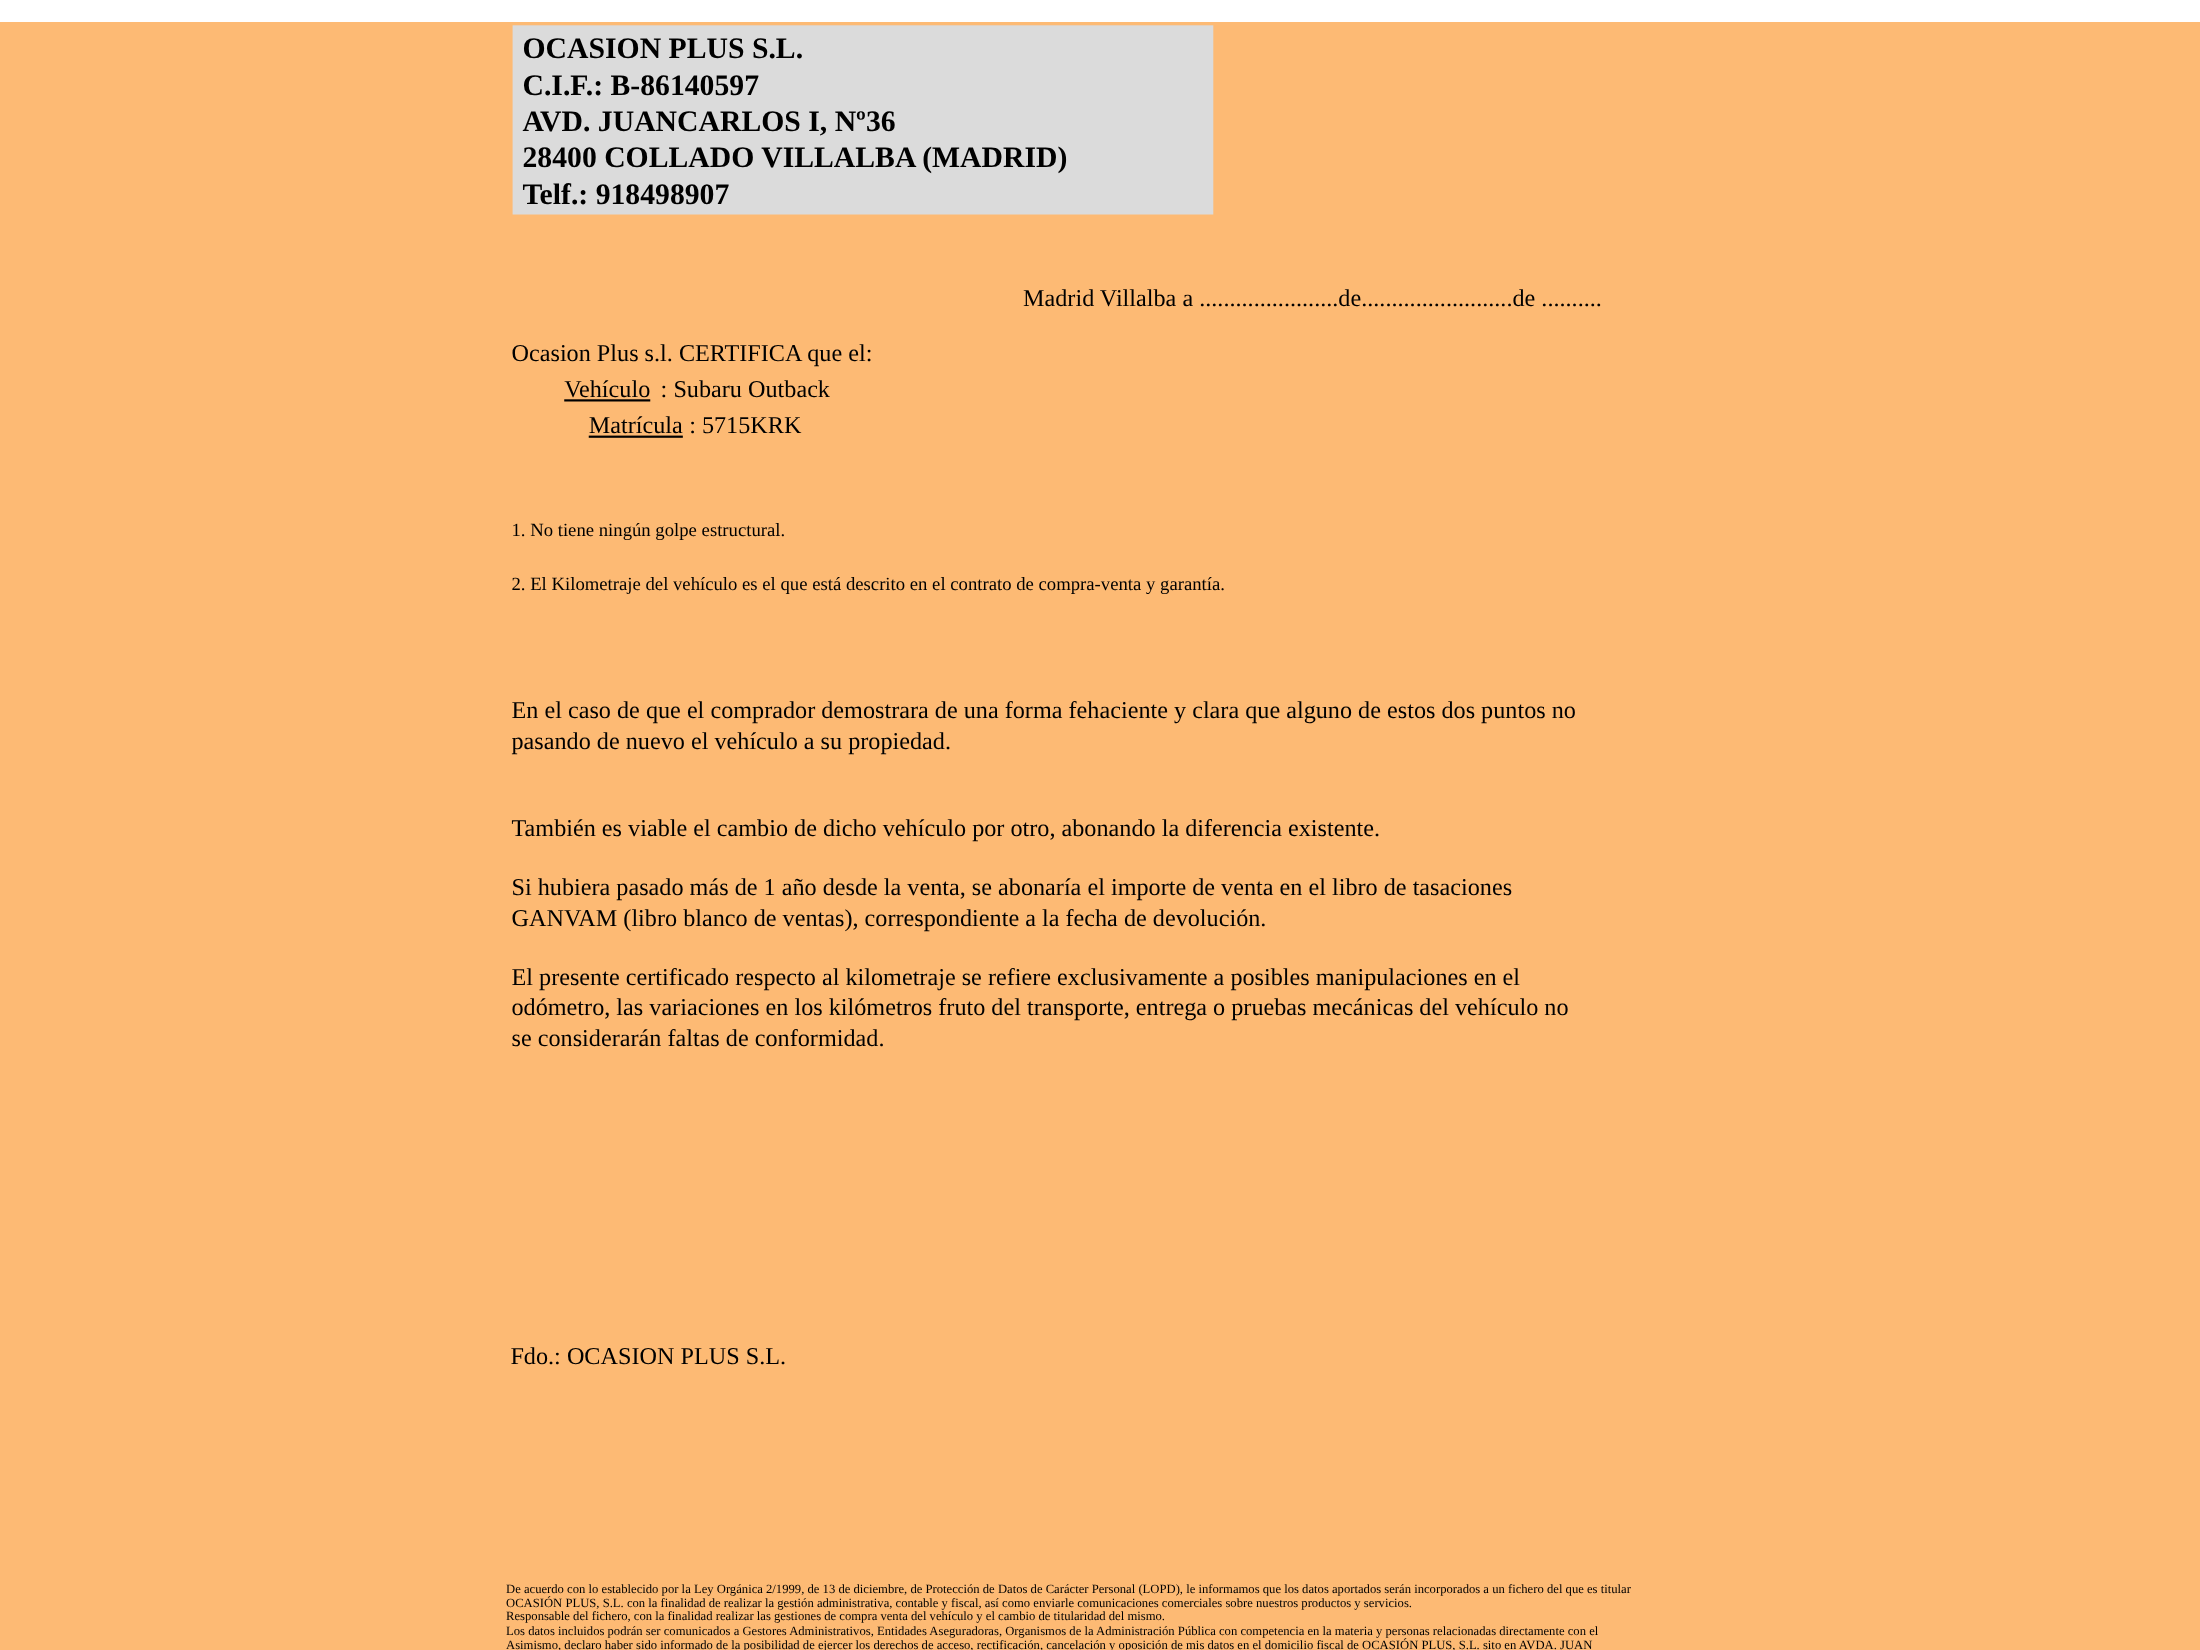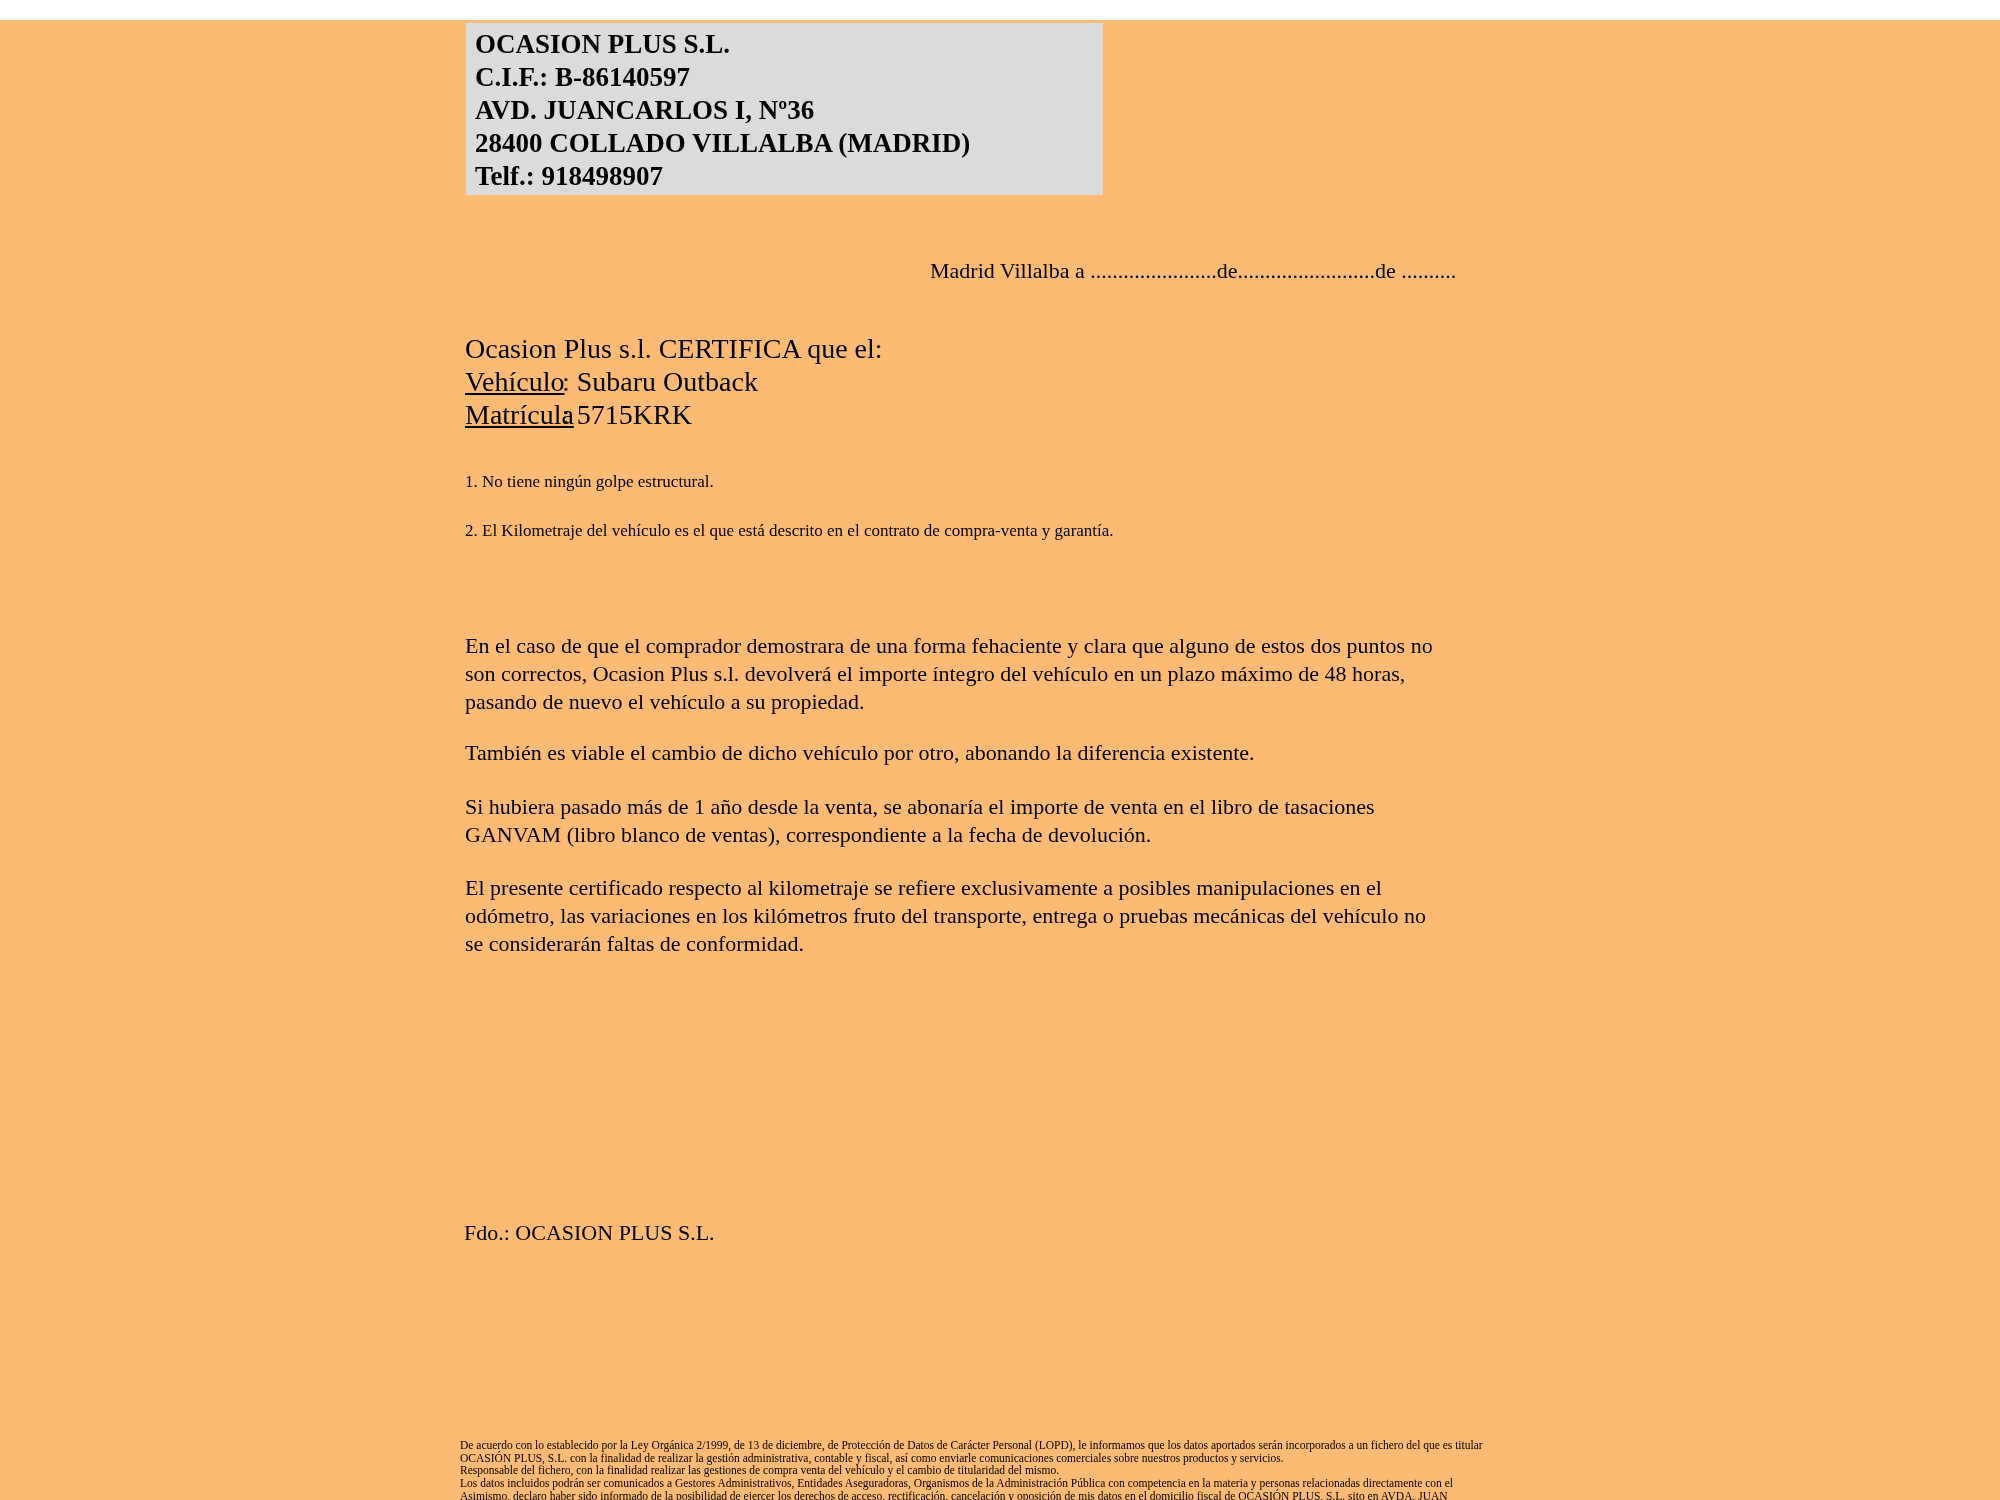--- a/index.html
+++ b/index.html
@@ -30,22 +30,23 @@
     white-space: nowrap;
   }
   .date-line {
     position: absolute;
     left: 930px; top: 238px;
     font-size: 22px;
     white-space: nowrap;
   }
   .cert-block {
     position: absolute;
-    left: 465px; top: 312px;
-    font-size: 28px;
+    left: 465px; top: 284px;
+    font-size: 22px;
+    text-align: center;
   }
   .cert-line { line-height: 33px; white-space: nowrap; }
   .cert-label { display: inline-block; width: 97px; }
   .u { text-decoration: underline; }
   .clause {
     position: absolute;
     left: 465px;
     font-size: 17px;
     white-space: nowrap;
   }
@@ -95,21 +96,20 @@
     <div class="cert-line">Ocasion Plus s.l. CERTIFICA que el:</div>
     <div class="cert-line"><span class="cert-label"><span class="u">Vehículo</span></span><span>: Subaru Outback</span></div>
     <div class="cert-line"><span class="cert-label"><span class="u">Matrícula</span></span><span>: 5715KRK</span></div>
   </div>
 
   <div class="clause clause-1">1. No tiene ningún golpe estructural.</div>
   <div class="clause clause-2">2. El Kilometraje del vehículo es el que está descrito en el contrato de compra-venta y garantía.</div>
 
   <div class="para para-1">
     <div class="pline">En el caso de que el comprador demostrara de una forma fehaciente y clara que alguno de estos dos puntos no</div>
-    <div class="pline">son correctos, Ocasion Plus s.l. devolverá el importe íntegro del vehículo en un plazo máximo de 48 horas,</div>
     <div class="pline">pasando de nuevo el vehículo a su propiedad.</div>
   </div>
 
   <div class="para para-2">
     <div class="pline">También es viable el cambio de dicho vehículo por otro, abonando la diferencia existente.</div>
   </div>
 
   <div class="para para-3">
     <div class="pline">Si hubiera pasado más de 1 año desde la venta, se abonaría el importe de venta en el libro de tasaciones</div>
     <div class="pline">GANVAM (libro blanco de ventas), correspondiente a la fecha de devolución.</div>

